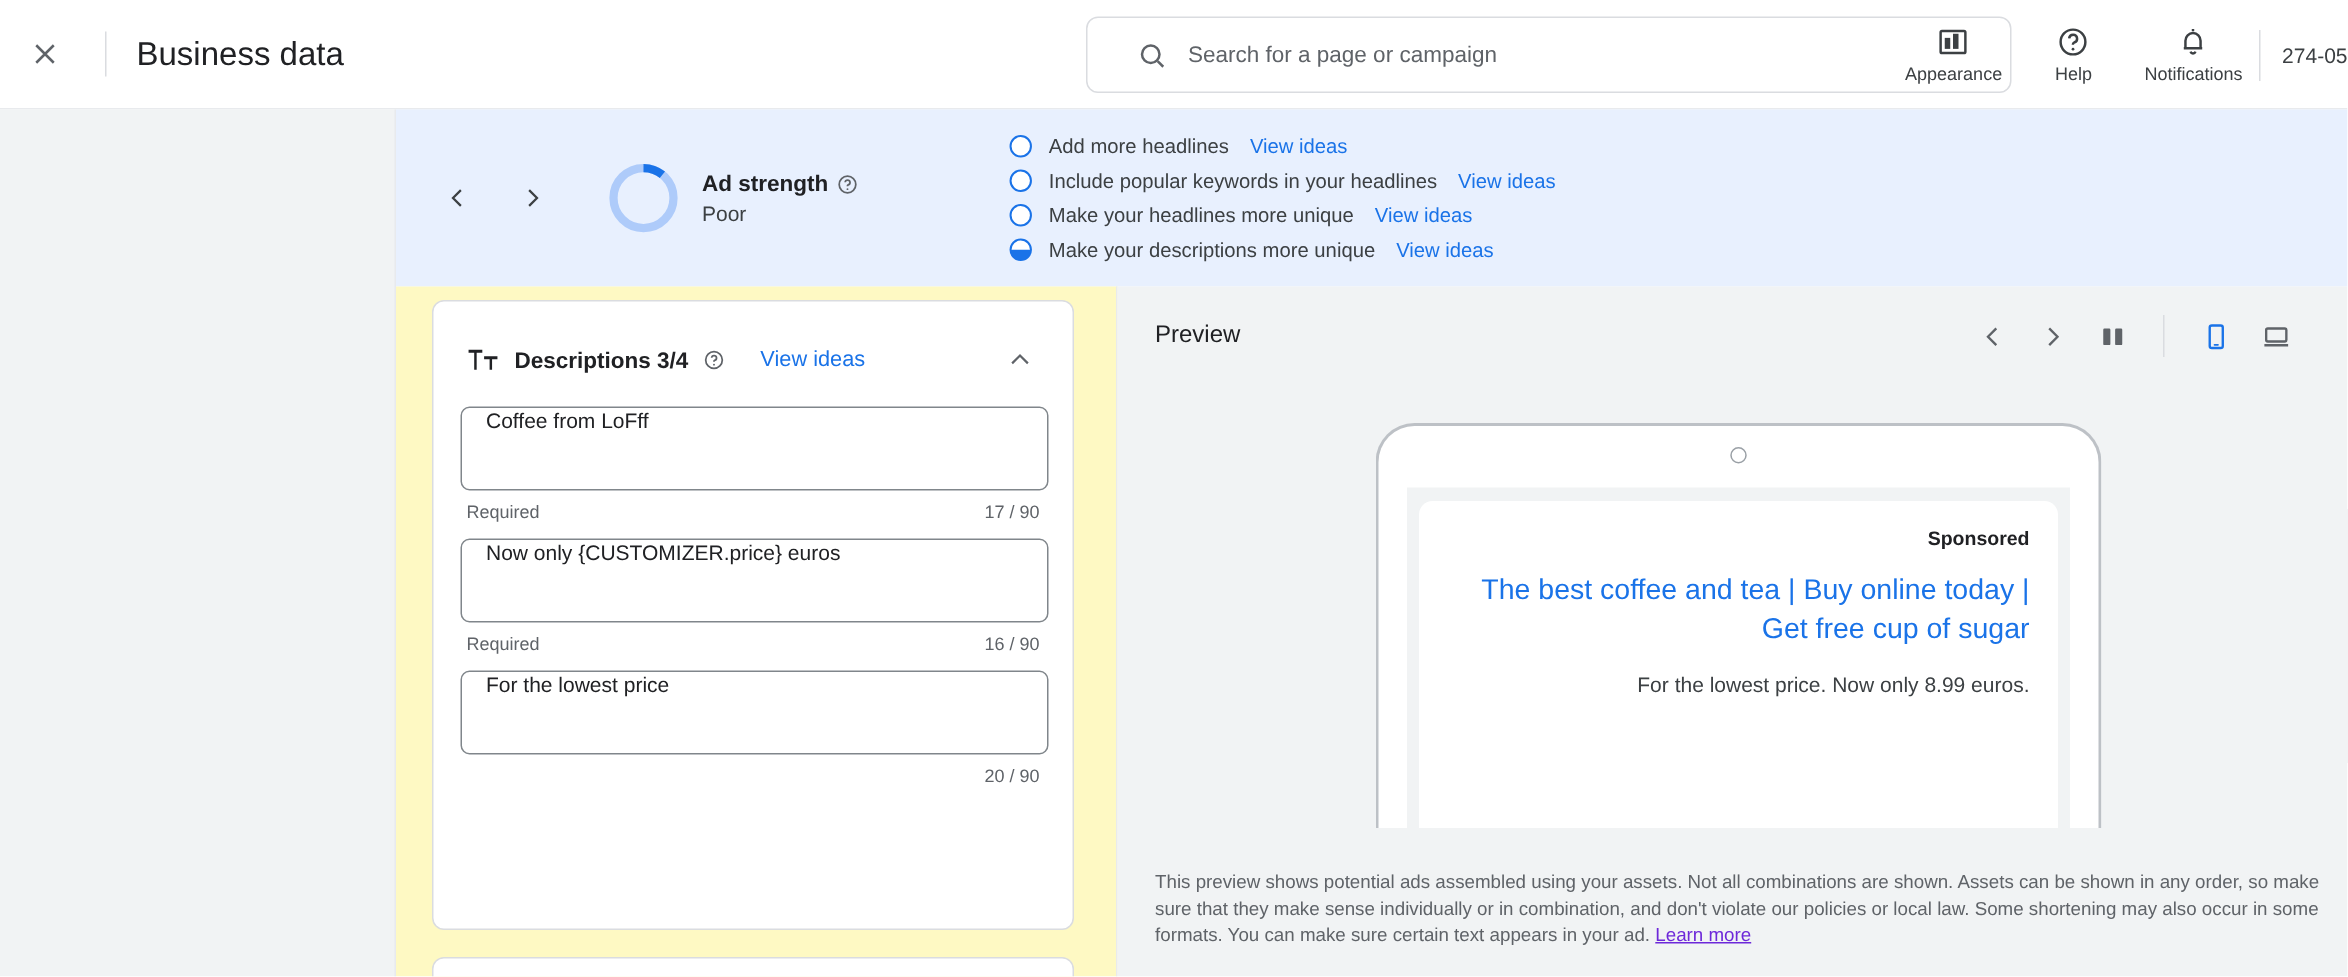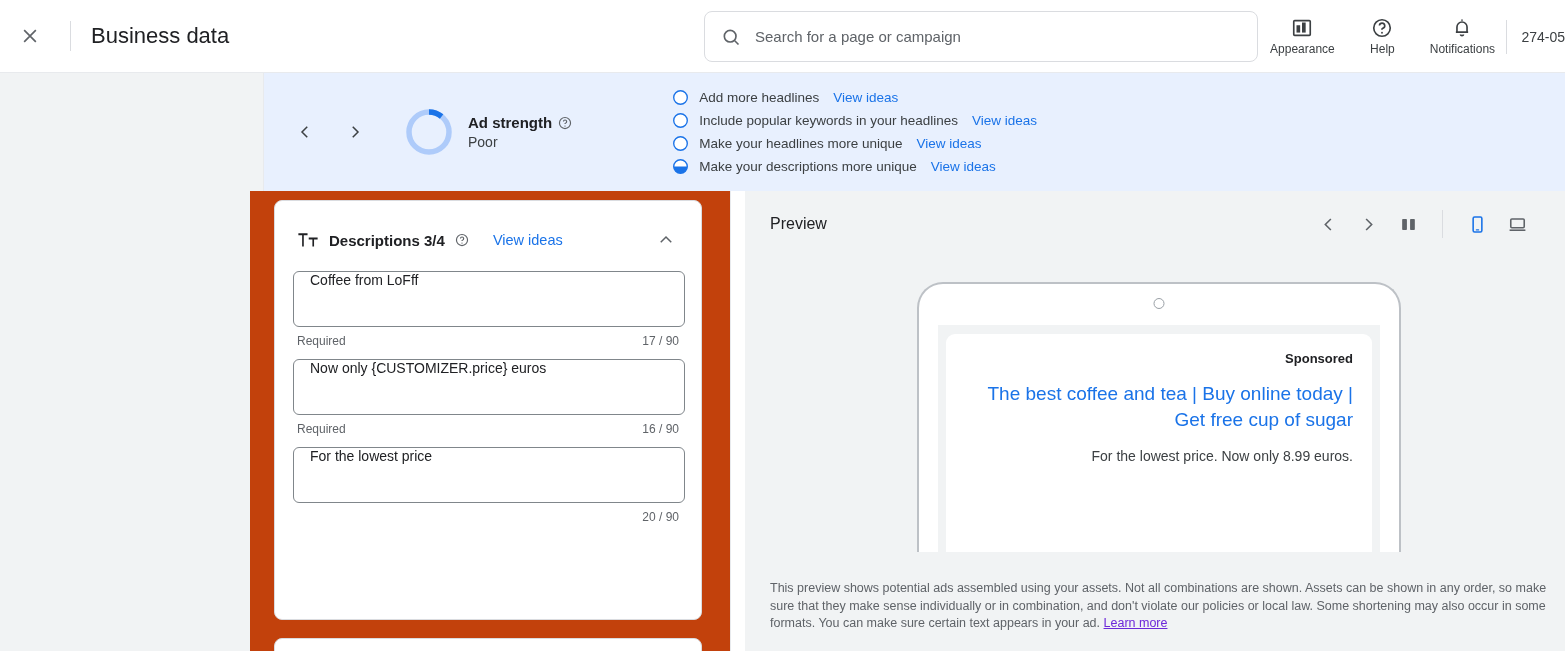--- a/index.html
+++ b/index.html
@@ -27,24 +27,24 @@
   .brand {
     margin-left: 10px; font-size: 22px; color: #3c4043;
     letter-spacing: 0px; white-space: nowrap;
   }
   .brand .g { color: #3c4043; font-size: 23px; }
   .brand .ads { color: #5f6368; font-weight: 400; }
   .vdiv { width: 1px; height: 30px; background: #dadce0; margin: 0 20px; }
   .page-title { font-size: 22px; color: #202124; white-space: nowrap; }
 
   .search-box {
-    position: absolute; left: 704px; top: 11px;
-    width: 554px; height: 51px;
+    position: absolute; left: 724px; top: 11px;
+    width: 617px; height: 51px;
     border: 1px solid #dadce0; border-radius: 8px; background: #fff;
-    display: flex; align-items: center; padding: 0 16px; cursor: text;
+    display: flex; align-items: center; padding: 0 33px; cursor: text;
   }
   .search-box svg { width: 20px; height: 20px; color: #5f6368; flex: none; }
   .search-ph {
     margin-left: 14px; font-size: 15px; color: #5f6368;
     white-space: nowrap;
   }
 
   .top-actions {
     position: absolute; right: 0; top: 0; height: 73px;
     display: flex; align-items: center;
@@ -103,22 +103,22 @@
     display: flex; align-items: center; gap: 10px;
     font-size: 13.5px; color: #3c4043; white-space: nowrap;
   }
   .ck { width: 17px; height: 17px; flex: none; }
   .view-ideas {
     color: #1a73e8; cursor: pointer; font-size: 13.5px; margin-left: 4px;
   }
 
   
   .left-col {
-    position: absolute; left: 250px; top: 191px;
-    width: 481px; height: 460px; background: #c2410c;
+    position: absolute; left: 264px; top: 191px;
+    width: 481px; height: 460px; background: #fef9c3;
     border-right: 1px solid #e8eaed; overflow: hidden;
   }
   .card {
     position: absolute; left: 24px; width: 428px;
     background: #fff; border: 1px solid #dadce0; border-radius: 8px;
   }
   .card-desc { top: 9px; height: 420px; }
   .card-next { top: 447px; height: 60px; }
   .card-head {
     display: flex; align-items: center; padding: 26px 22px 0 22px; gap: 10px;

